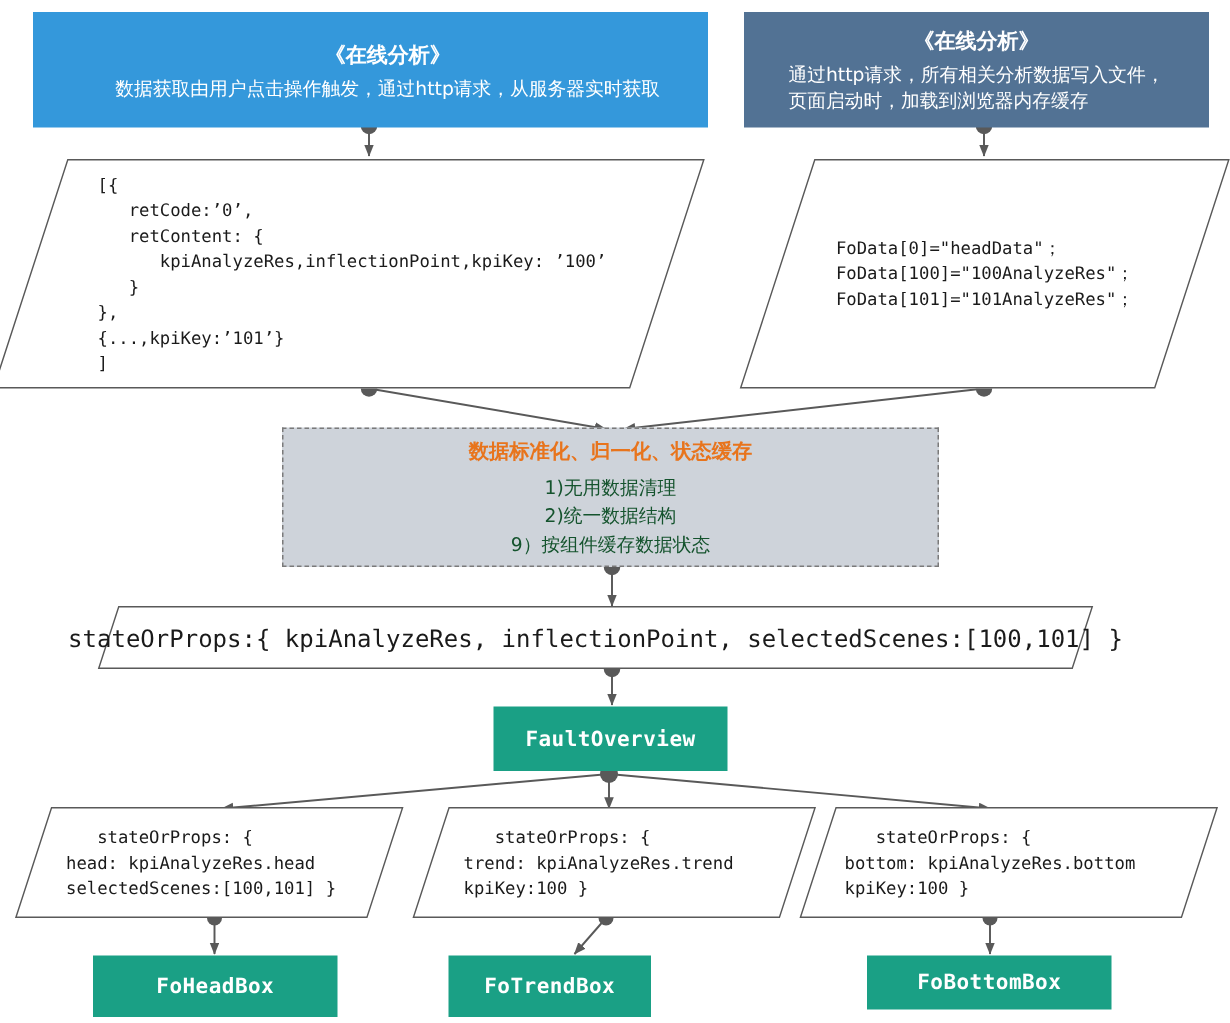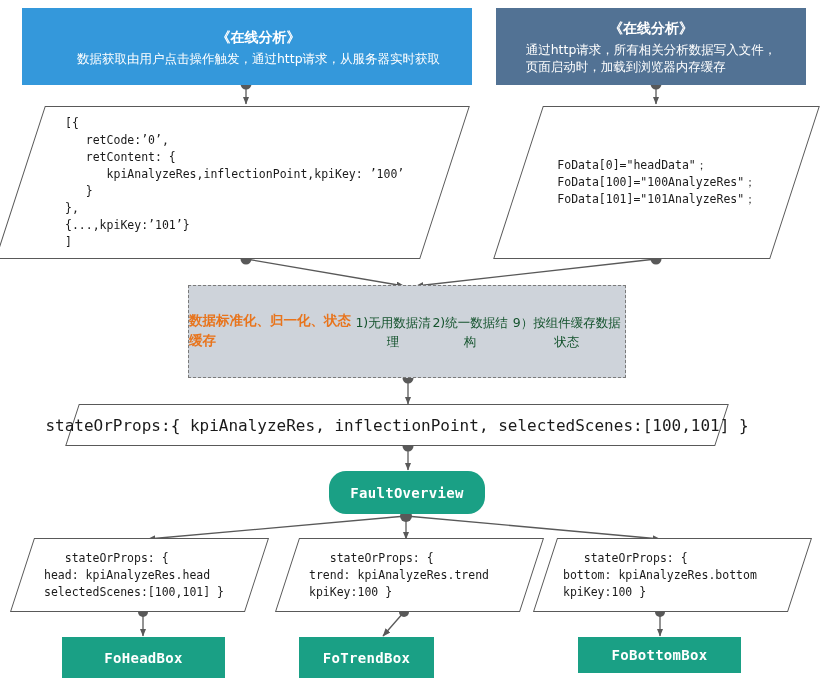--- a/index.html
+++ b/index.html
@@ -43,21 +43,21 @@
     font-family:"DejaVu Sans Mono", monospace;
     font-size:11.5px;line-height:17px;color:#1a1a1a;
     white-space:pre;
   }
   .para .txt.center{align-items:center;}
 
   
   .dashbox{
     border:1.6px dashed #7a7a7a;
     background:#ced3da;
-    display:flex;flex-direction:row;align-items:center;justify-content:center;
+    display:flex;flex-direction:column;align-items:center;justify-content:center;
     font-family:"DejaVu Sans", sans-serif;
     box-sizing:border-box;
   }
   .dashbox .dtitle{
     color:#e8741c;font-weight:bold;font-size:13.5px;line-height:20px;margin-bottom:4px;
   }
   .dashbox .dline{font-size:12.5px;line-height:19px;color:#14532d;text-align:center;}
 
   
   .comp{
@@ -149,21 +149,21 @@
     <div class="dline">1)无用数据清理</div>
     <div class="dline">2)统一数据结构</div>
     <div class="dline">9）按组件缓存数据状态</div>
   </div>
 
   <div class="node para" style="left:72px;top:404px;width:650px;height:42px;">
     <div class="skew"></div>
     <div class="txt center" style="font-size:16px;">stateOrProps:{ kpiAnalyzeRes, inflectionPoint, selectedScenes:[100,101] }</div>
   </div>
 
-  <div class="node comp" style="left:329px;top:471px;width:156px;height:43px;border-radius:17px;">
+  <div class="node comp" style="left:329px;top:471px;width:156px;height:43px;">
     <span>FaultOverview</span>
   </div>
 
   <div class="node para" style="left:22px;top:538px;width:235px;height:74px;">
     <div class="skew"></div>
     <div class="txt" style="padding-left:22px;">   stateOrProps: {
 head: kpiAnalyzeRes.head
 selectedScenes:[100,101] }</div>
   </div>
 

